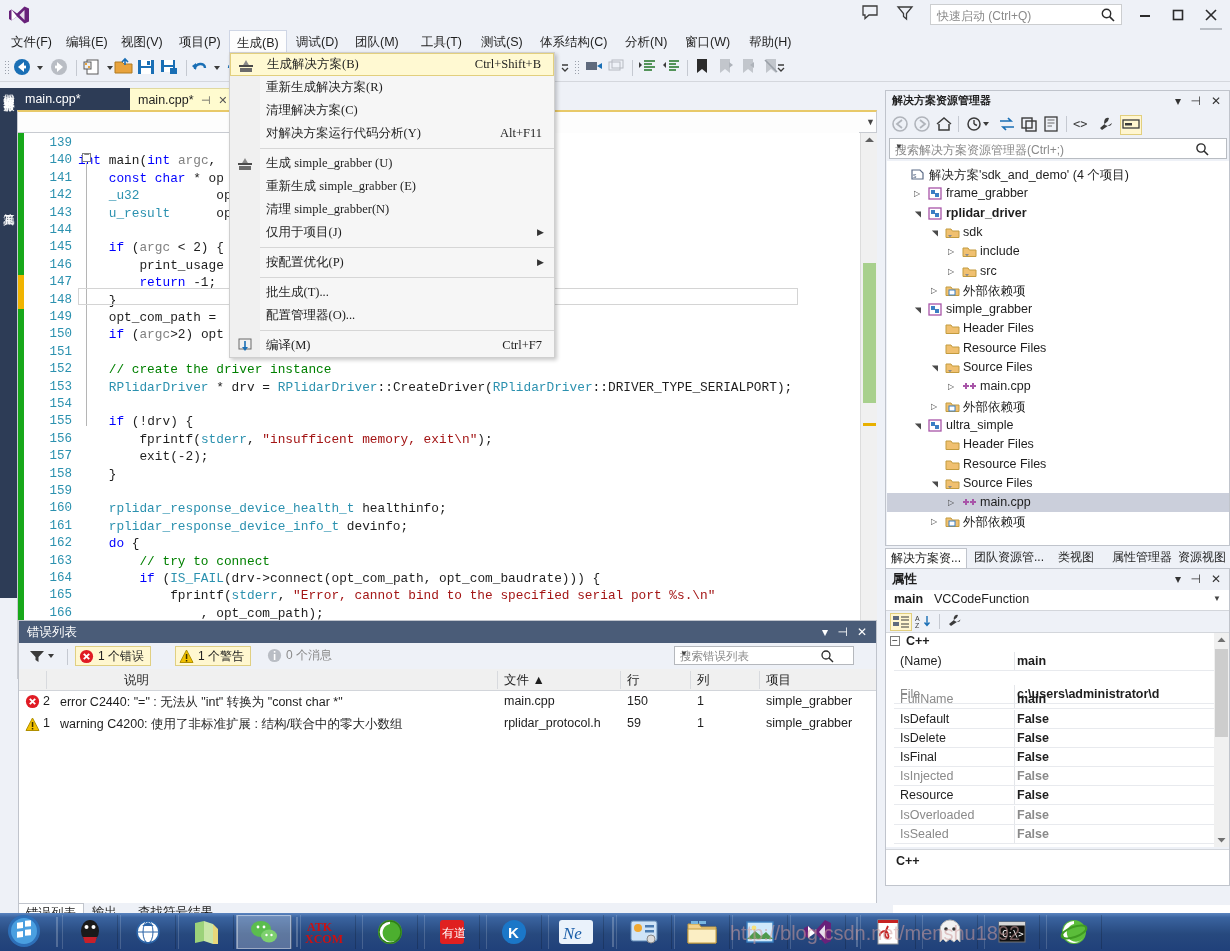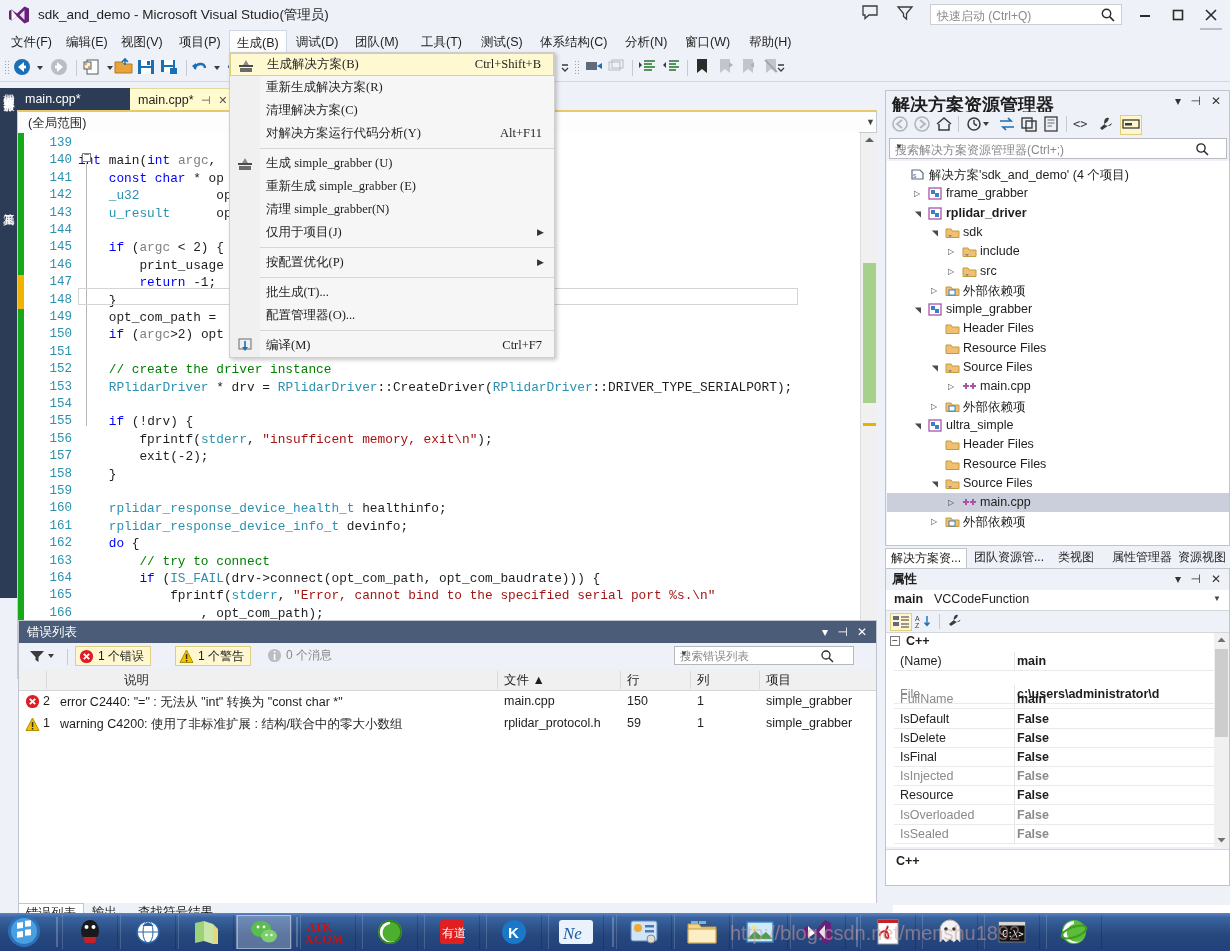--- a/index.html
+++ b/index.html
@@ -113,21 +113,21 @@
   .ec { position:absolute; top:3px; font-size:12.5px; white-space:nowrap; }
   .errbody { position:absolute; left:0; top:70px; width:100%; height:212px; background:#fff; }
 
   .bottom-tabs { position:absolute; left:18px; top:903px; width:400px; height:20px; }
   .btab { position:absolute; top:0; height:20px; line-height:19px; font-size:12.5px; padding:0 7px; cursor:pointer; white-space:nowrap; }
   .btab.active { background:#fff; border:1px solid #c0c4cc; border-bottom:none; }
 
   
   .sln { position:absolute; left:885px; top:90px; width:345px; height:456px; background:#eef1f7; border:1px solid #c0c4cc; }
   .sln-title { position:absolute; left:0; top:0; width:100%; height:21px; }
-  .sln-title .t { position:absolute; left:6px; top:2px; font-size:18px; font-weight:bold; color:#1e1e1e; }
+  .sln-title .t { position:absolute; left:6px; top:2px; font-size:11px; font-weight:bold; color:#1e1e1e; }
   .panelbtn { position:absolute; top:3px; cursor:pointer; font-size:12px; color:#333; }
   .sln-tools { position:absolute; left:0; top:21px; width:100%; height:26px; background:#eef1f7; }
   .sb { position:absolute; top:3px; width:22px; height:20px; cursor:pointer; }
   .sb.selected { background:#fff6d0; border:1px solid #e2cf7e; }
   .sln-search { position:absolute; left:3px; top:47px; width:338px; height:21px; background:#fff; border:1px solid #b8bcc2; }
   .sln-search span { position:absolute; left:5px; top:3px; font-size:12px; color:#8a8a8a; }
   .tree { position:absolute; left:1px; top:70px; width:342px; height:384px; background:#fff; overflow:hidden; }
   .tnode { position:absolute; left:0; width:342px; height:19px; cursor:pointer; white-space:nowrap; }
   .tnode.sel { background:#cbcfdb; }
   .tarrow { position:absolute; top:5px; font-size:8px; color:#4a4a4a; cursor:pointer; }
@@ -177,21 +177,20 @@
 <body>
 
 <div id="app">
 
   <div class="titlebar">
     <svg class="vs-logo" viewBox="0 0 22 20">
       <path d="M16.5 1.5 L21 3.5 V16.5 L16.5 18.5 L9 11.5 L3.5 15.5 L1 14 V6 L3.5 4.5 L9 8.5 Z" fill="#68217a"></path>
       <path d="M3.5 4.5 L3.5 15.5 L9 11.5 Z" fill="#fff"></path>
       <path d="M16.5 5 L11.5 10 L16.5 15 Z" fill="#fff" opacity=".85"></path>
     </svg>
-    <div class="title-text">sdk_and_demo - Microsoft Visual Studio(管理员)</div>
 
     <div class="tb-icon" style="left:862px;">
       <svg width="18" height="16" viewBox="0 0 18 16">
           <path d="M1 1 H15 V10 H7 L3 13.5 V10 H1 Z" fill="none" stroke="#3b3b3b" stroke-width="1.3"></path>
         </svg>
     </div>
     <div class="tb-icon" style="left:896px;">
       <svg width="18" height="16" viewBox="0 0 18 16">
           <path d="M2 2 H16 L10.5 8.5 V14 L7.5 11.5 V8.5 Z" fill="none" stroke="#3b3b3b" stroke-width="1.3"></path>
         </svg>
@@ -405,23 +404,20 @@
         <span>main.cpp*</span>
       </div>
       <div class="etab active" style="left:113px;width:122px;">
         <span>main.cpp*</span>
         <span class="pin">⊣</span>
         <span class="xcl">✕</span>
       </div>
     </div>
 
     <div class="navbar">
-      <div class="navcell c1">
-        <span>(全局范围)</span>
-      </div>
       <div class="navcell c2">
         <span>onst char * argv[])</span>
       </div>
       <div class="navarrow" style="left:848px;">▼</div>
     </div>
 
     <div class="code-area">
       <div class="changebar">
         <div class="cb-seg" style="top:0;height:142px;background:#17a81a;"></div>
         <div class="cb-seg" style="top:142px;height:34px;background:#f0b400;"></div>

